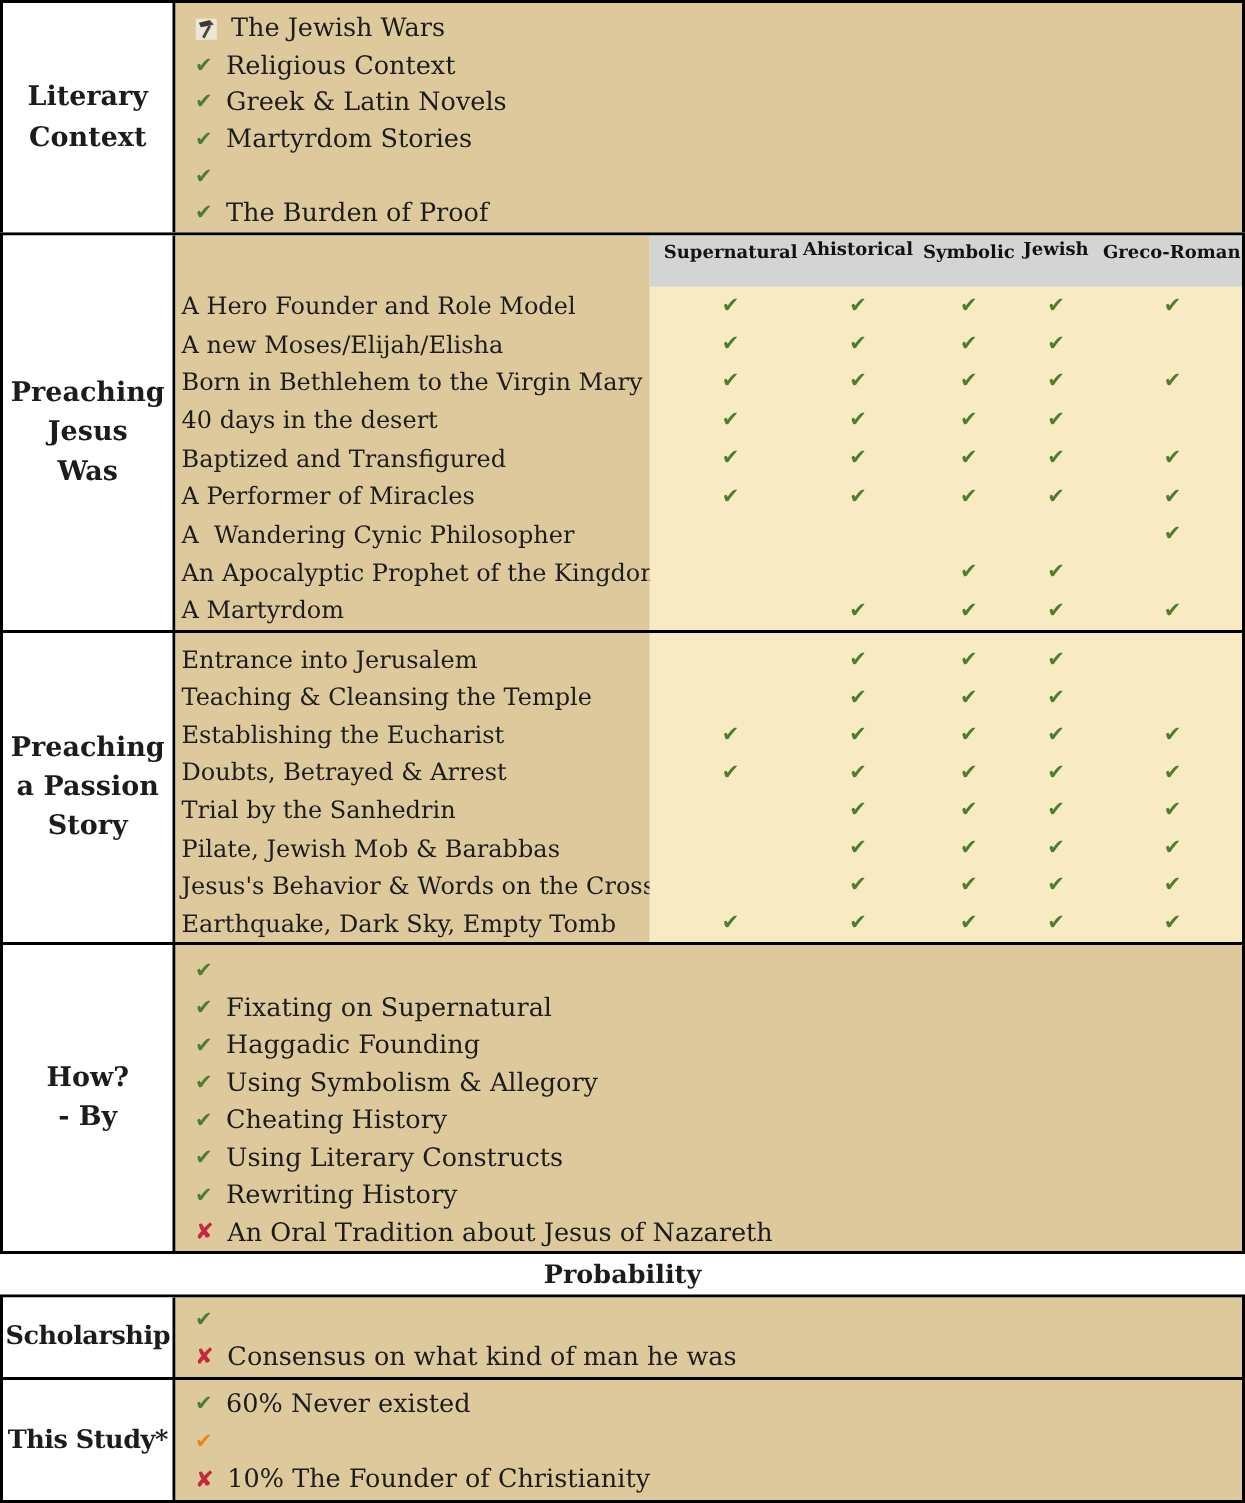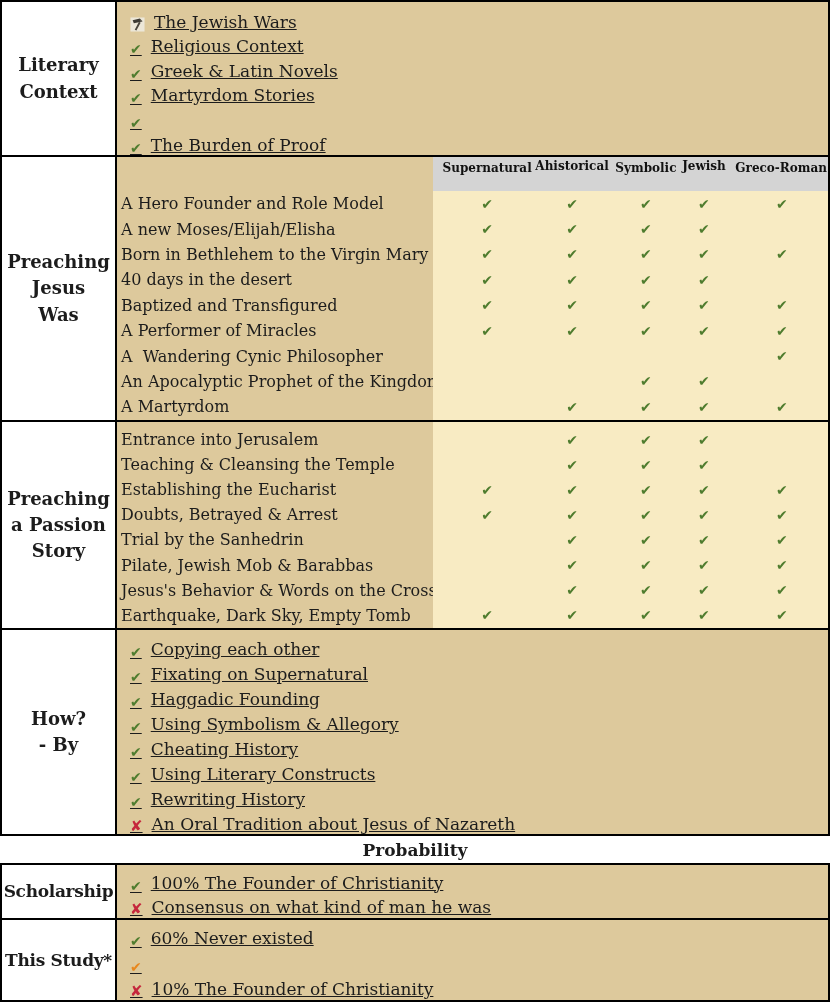--- a/index.html
+++ b/index.html
@@ -20,21 +20,21 @@
     background:#fff;
     display:flex; align-items:center; justify-content:center;
     text-align:center; font-weight:bold; font-size:18px; line-height:1.45;
     white-space:pre-line;
   }
   .label-cell.small { font-size:17px; letter-spacing:-0.3px; }
   .content { flex:1; position:relative; overflow:hidden; }
 
   
   .list { height:100%; background:var(--c-tan,#ddc99c); padding-left:13px; }
-  .li { display:flex; align-items:flex-end; gap:9px; font-size:17px; white-space:pre;text-decoration:underline; }
+  .li { display:flex; align-items:center; gap:9px; font-size:17px; white-space:pre; }
   .glyph {
     font-family:"DejaVu Sans","Liberation Sans",sans-serif;
     font-weight:bold; line-height:1; font-size:14px; flex:0 0 auto;
   }
   .g-check        { color:var(--c-green,#4f7c2e); }
   .g-check-orange { color:var(--c-orange,#e8871d); }
   .g-cross        { color:var(--c-red,#c5273c); font-size:15px; }
   .g-hammer       { display:flex; }
   .g-hammer svg   { display:block; }
 
@@ -301,39 +301,39 @@
           </div>
       </div>
     </div>
   </section>
 
   <section class="sec s-how">
     <div class="label-cell">How?
 - By</div>
     <div class="content">
       <div class="list">
-          <div class="li"><span class="glyph g-check">✔</span><span>Copying each other</span></div>
+          <div class="li"><span class="glyph g-check">✔</span></div>
           <div class="li"><span class="glyph g-check">✔</span><span>Fixating on Supernatural</span></div>
           <div class="li"><span class="glyph g-check">✔</span><span>Haggadic Founding</span></div>
           <div class="li"><span class="glyph g-check">✔</span><span>Using Symbolism &amp; Allegory</span></div>
           <div class="li"><span class="glyph g-check">✔</span><span>Cheating History</span></div>
           <div class="li"><span class="glyph g-check">✔</span><span>Using Literary Constructs</span></div>
           <div class="li"><span class="glyph g-check">✔</span><span>Rewriting History</span></div>
           <div class="li"><span class="glyph g-cross">✘</span><span>An Oral Tradition about Jesus of Nazareth</span></div>
         </div>
     </div>
   </section>
 
   <div class="prob-band">Probability</div>
 
   <section class="sec s-scholarship">
     <div class="label-cell small">Scholarship</div>
     <div class="content">
       <div class="list">
-          <div class="li"><span class="glyph g-check">✔</span><span>100% The Founder of Christianity</span></div>
+          <div class="li"><span class="glyph g-check">✔</span></div>
           <div class="li"><span class="glyph g-cross">✘</span><span>Consensus on what kind of man he was</span></div>
         </div>
     </div>
   </section>
 
   <section class="sec s-study">
     <div class="label-cell small">This Study*</div>
     <div class="content">
       <div class="list">
           <div class="li"><span class="glyph g-check">✔</span><span>60% Never existed</span></div>

